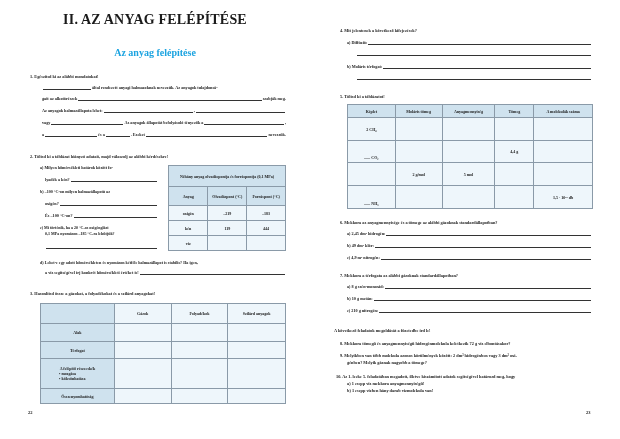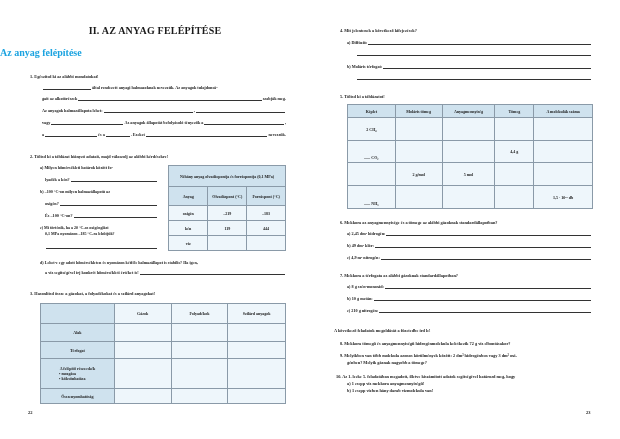--- a/index.html
+++ b/index.html
@@ -1,21 +1,21 @@
 <!DOCTYPE html>
 <html><head>
 <meta charset="utf-8">
 <style>
   * { margin: 0; padding: 0; box-sizing: border-box; }
   body { width: 620px; height: 439px; background: #ffffff; font-family: "Liberation Serif", serif; color: #1a1a1a; overflow: hidden; position: relative; }
   .page { position: absolute; top: 0; height: 439px; width: 310px; }
   .page-left { left: 0; }
   .page-right { left: 310px; }
-  .chapter-title { position: absolute; left: 0; width: 310px; top: 25px; text-align: center; font-size: 10px; font-weight: bold; letter-spacing: 0.2px; }
-  .section-title { position: absolute; left: 0; width: 310px; top: 47px; text-align: left; font-size: 10px; font-weight: bold; color: #1ba3e0; }
+  .chapter-title { position: absolute; left: 0; width: 310px; top: 12px; text-align: center; font-size: 14px; font-weight: bold; letter-spacing: 0.2px; }
+  .section-title { position: absolute; left: 0; width: 310px; top: 47px; text-align: center; font-size: 10px; font-weight: bold; color: #1ba3e0; }
   .q { position: absolute; font-size: 4.3px; font-weight: bold; line-height: 5px; white-space: nowrap; }
   .line { position: absolute; font-size: 4.2px; font-weight: bold; white-space: nowrap; display: flex; align-items: flex-end; }
   .blank { display: inline-block; border-bottom: 0.6px solid #333; height: 4px; margin: 0 1px; }
   .fill { flex: 1; }
   table { border-collapse: collapse; position: absolute; font-size: 4px; font-weight: bold; }
   td, th { border: 0.7px solid #8a9aa8; text-align: center; vertical-align: middle; }
   .hdr { background: #cfe2ee; }
   .cell { background: #eef6fb; }
   .pagenum { position: absolute; font-size: 4.5px; font-weight: bold; }
 </style>

